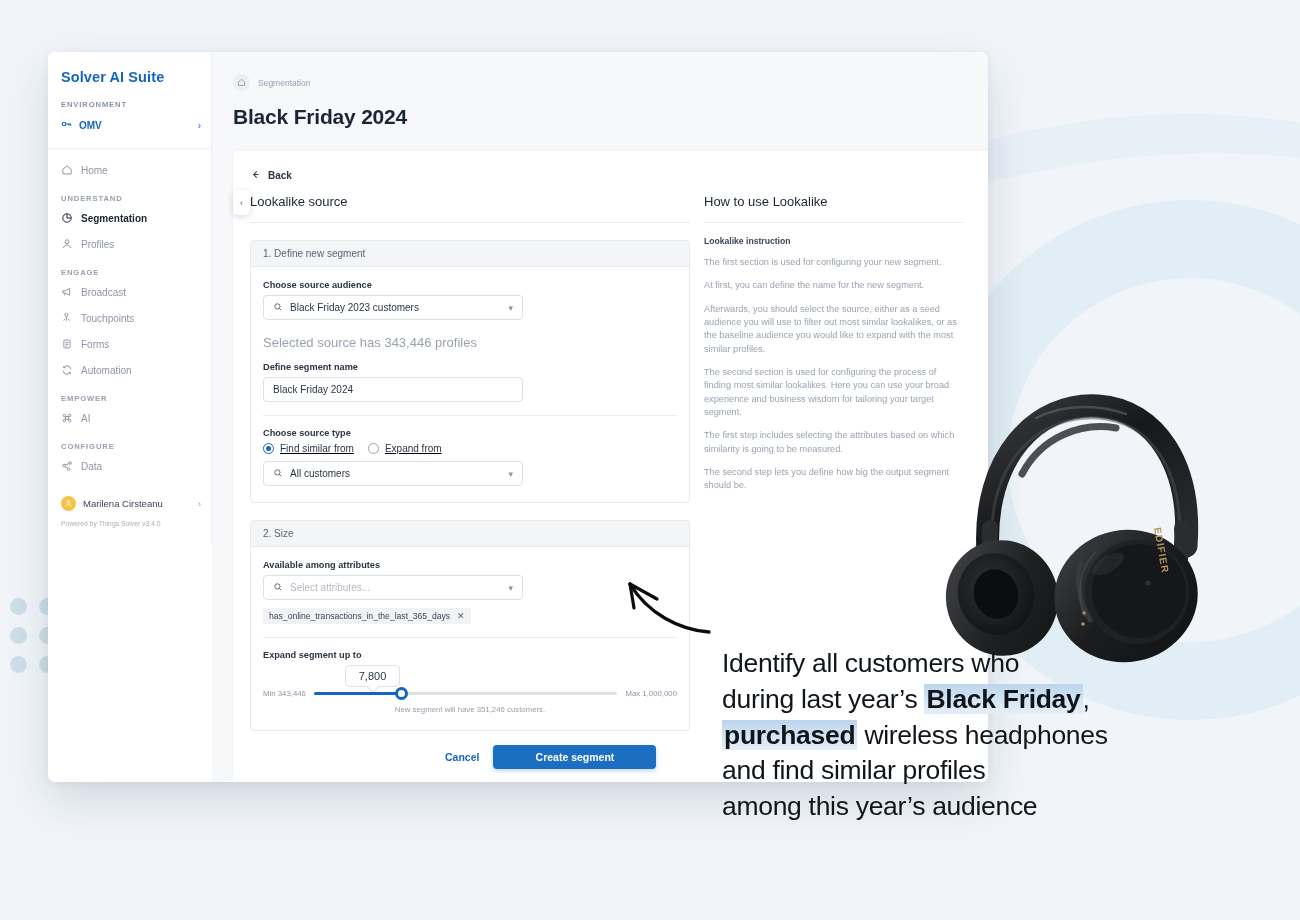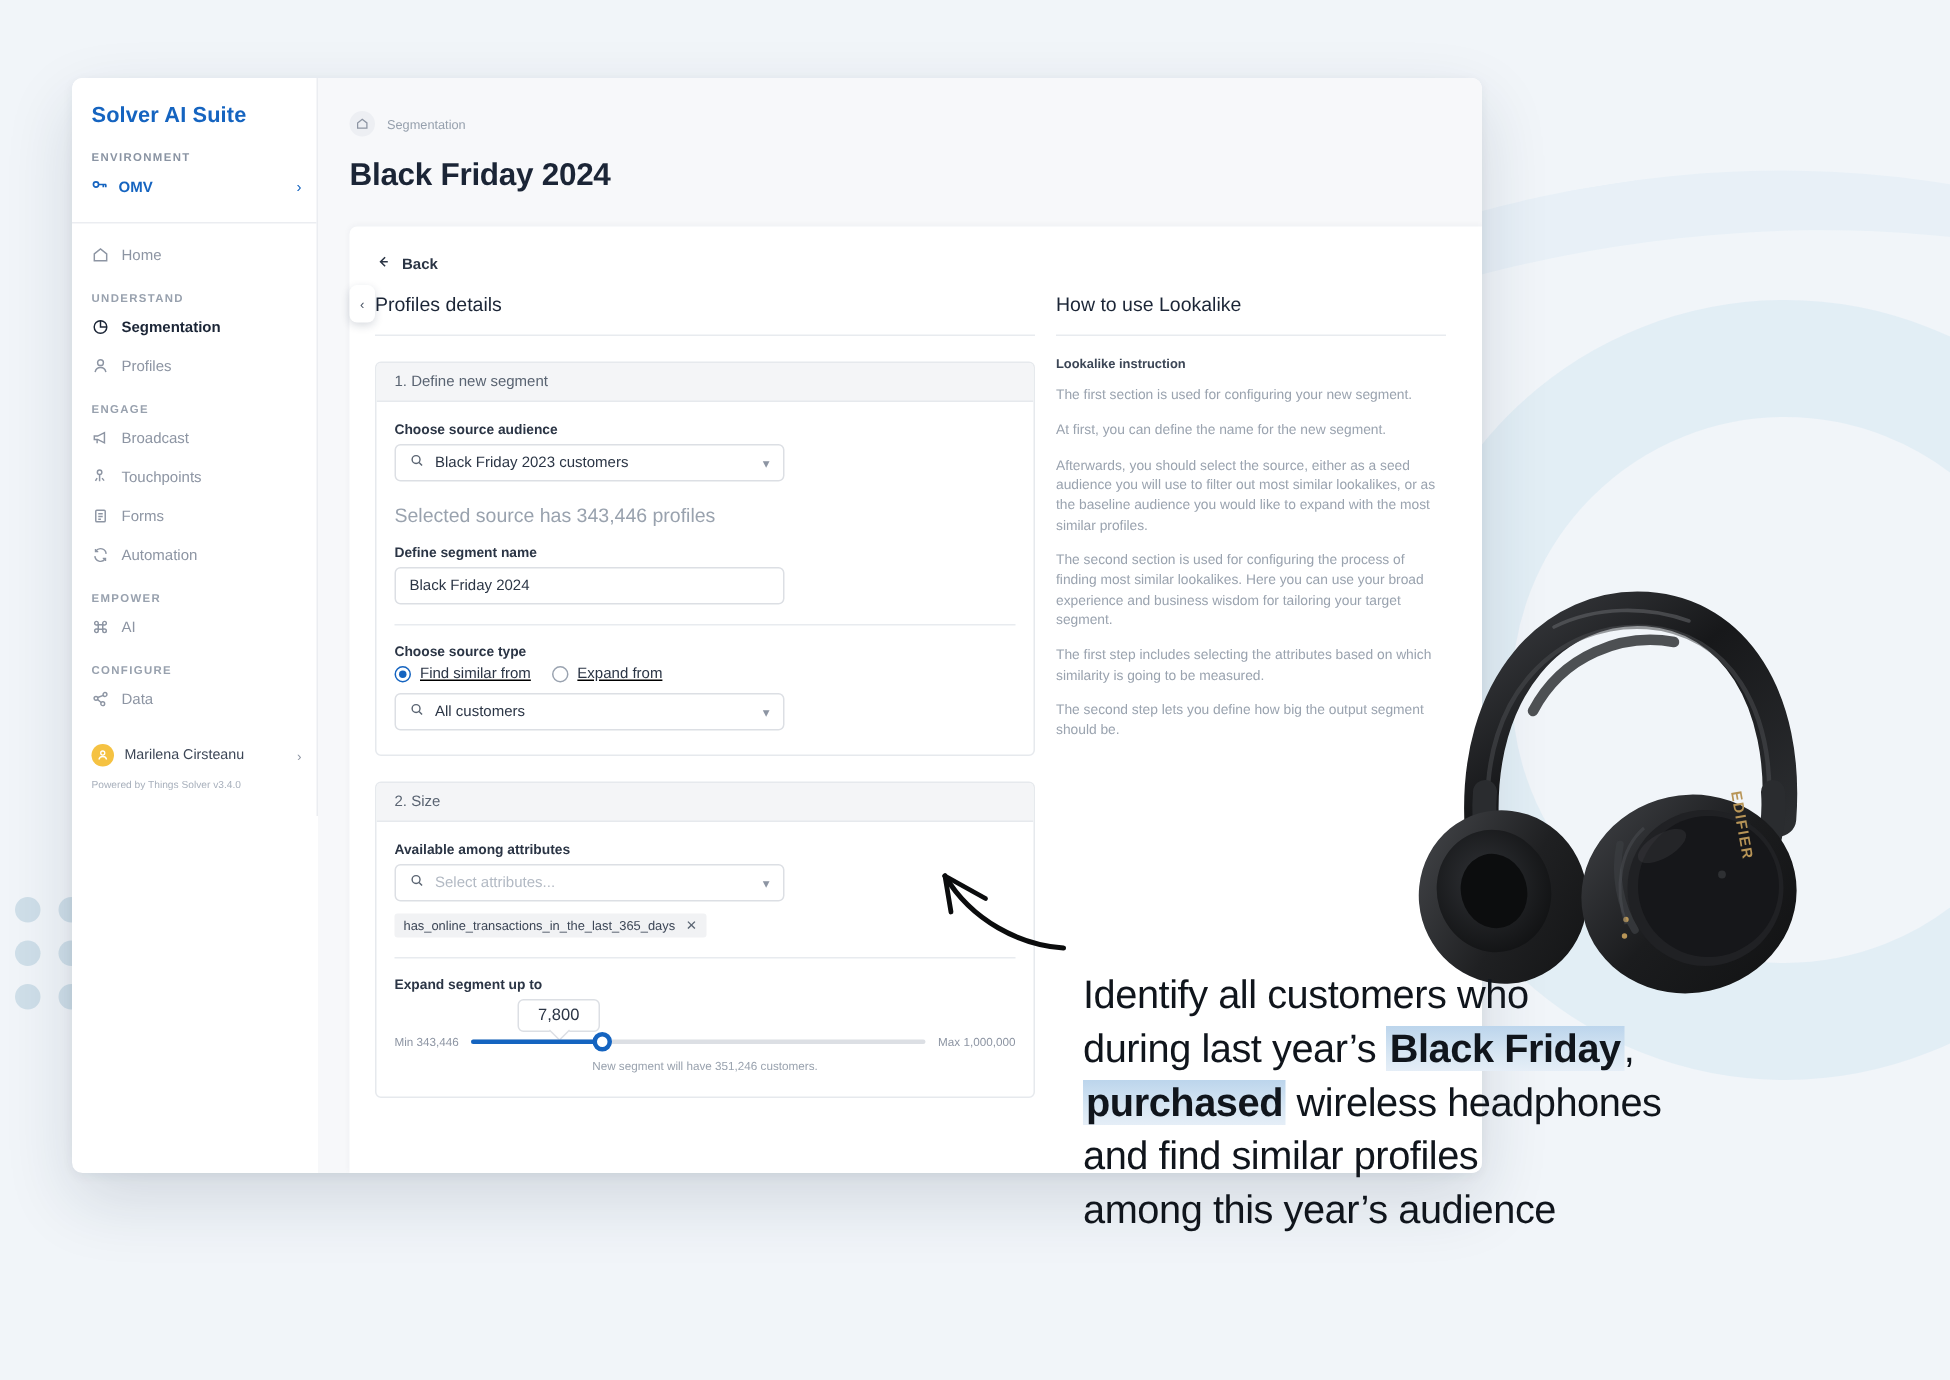--- a/index.html
+++ b/index.html
@@ -446,21 +446,21 @@
           <svg width="11" height="11" viewBox="0 0 16 16" fill="none" stroke="#2b3545" stroke-width="1.5">
               <path d="M9.8 3.6L5.4 8l4.4 4.4M5.4 8h7"></path>
             </svg>
         </span>
         <span>Back</span>
       </div>
 
       <div class="cols">
 
         <div class="col-left">
-          <div class="sec-title">Profiles details</div>
+          <div class="sec-title">Lookalike source</div>
           <div class="sec-rule"></div>
 
           <div class="panel">
             <div class="panel-head">1. Define new segment</div>
             <div class="panel-body">
 
               <div class="field-label">Choose source audience</div>
               <div class="select-box">
                 <span>
                   <svg width="10" height="10" viewBox="0 0 16 16" fill="none" stroke="#5a6472" stroke-width="1.5">
@@ -542,20 +542,24 @@
                     <span class="fill"></span>
                     <span class="knob"></span>
                   </span>
                   <span class="track-lbl">Max 1,000,000</span>
                 </div>
                 <div class="slider-note">New segment will have 351,246 customers.</div>
               </div>
             </div>
           </div>
 
+          <div class="actions">
+            <button class="btn-cancel">Cancel</button>
+            <button class="btn-primary">Create segment</button>
+          </div>
         </div>
 
         <div class="col-right">
           <div class="sec-title">How to use Lookalike</div>
           <div class="sec-rule"></div>
           <div class="help-sub">Lookalike instruction</div>
           <p class="help-p">The first section is used for configuring your new segment.</p>
           <p class="help-p">At first, you can define the name for the new segment.</p>
           <p class="help-p">Afterwards, you should select the source, either as a seed audience you will use to filter out most similar lookalikes, or as the baseline audience you would like to expand with the most similar profiles.</p>
           <p class="help-p">The second section is used for configuring the process of finding most similar lookalikes. Here you can use your broad experience and business wisdom for tailoring your target segment.</p>

